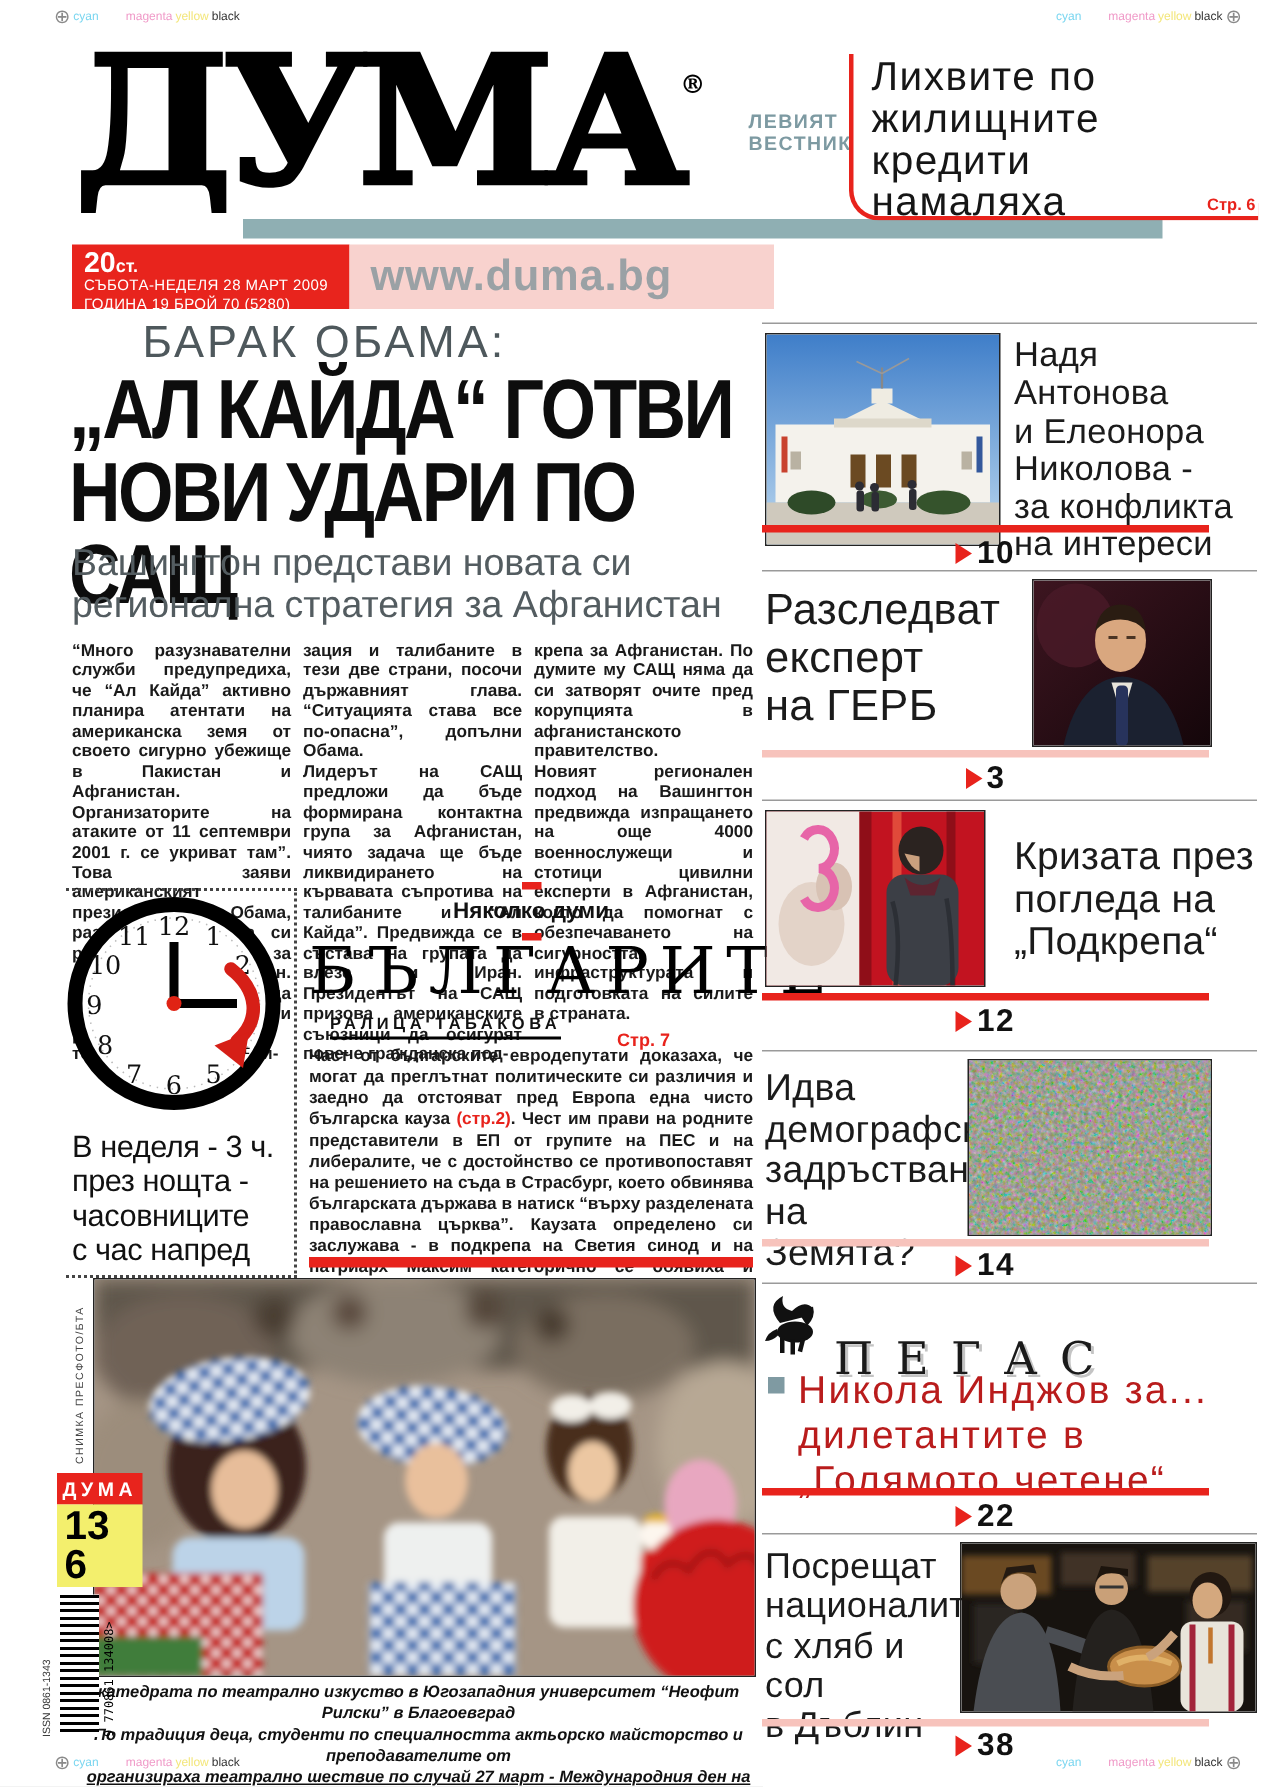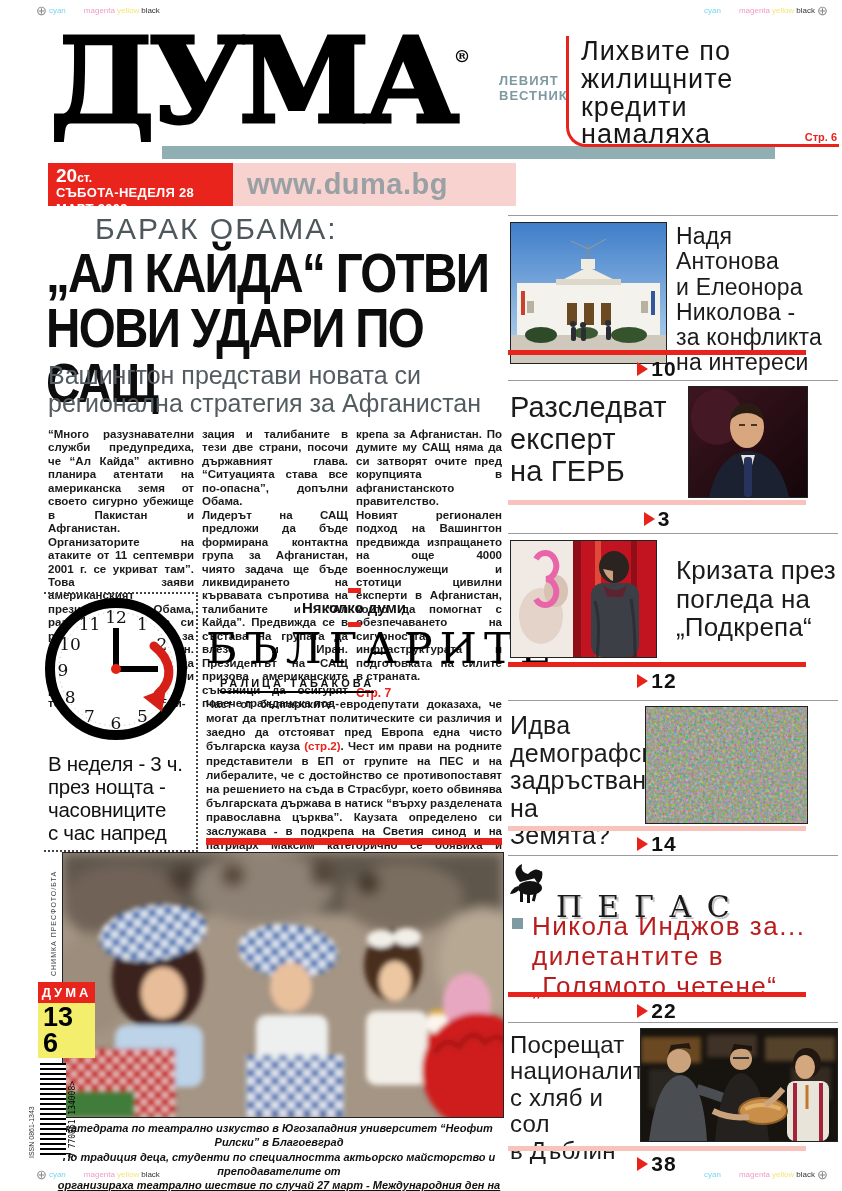--- a/index.html
+++ b/index.html
@@ -22,32 +22,32 @@
   .tealbar{background:#8fafb3;}
   .teaser{border-left:3px solid #e8231c;border-bottom:3px solid #e8231c;
           border-bottom-left-radius:20px;padding:2px 0 6px 12px;}
   .teaser-text{font-size:27px;line-height:1.03;color:#161616;letter-spacing:1px;}
   .teaser-ref{font-size:11px;font-weight:bold;color:#e8231c;}
 
   
   .dl-red{background:#e8241d;color:#fff;padding:3px 8px 2px 8px;}
   .dl-price{font-size:19px;font-weight:bold;line-height:1;}
   .dl-price small{font-size:12px;font-weight:bold;}
-  .dl-line{font-size:13px;font-weight:bold;line-height:1.25;letter-spacing:0.3px;}
+  .dl-line{font-size:10px;font-weight:normal;line-height:1.25;letter-spacing:0.3px;}
   .dl-pink{background:#f8d2ce;color:#9aa1a5;font-size:29px;font-weight:bold;
            line-height:42px;padding-left:14px;letter-spacing:0.5px;}
 
   
   .kicker{font-size:30px;color:#4e585c;letter-spacing:2px;}
   .lead-headline{font-size:56px;font-weight:bold;color:#0d0d0d;letter-spacing:-2px;
                  line-height:0.98;transform:scaleX(0.85);transform-origin:0 0;width:560px;}
   .subhead{font-size:25px;color:#535c60;line-height:1.1;}
   .bodycol{font-size:11.5px;font-weight:bold;line-height:1.17;text-align:justify;
            color:#1a1a1a;}
-  .pref{color:#e8231c;font-weight:bold;font-size:12px;text-align:left;margin-top:2px;}
+  .pref{color:#e8231c;font-weight:bold;font-size:12px;text-align:center;margin-top:2px;}
 
   
   .clockbox{border-top:2px dotted #444;border-right:2px dotted #444;border-bottom:2px dotted #444;}
   .clock-caption{font-size:20.5px;color:#111;line-height:1.13;letter-spacing:-0.3px;}
 
   
   .op-label{font-size:15px;font-weight:bold;color:#111;display:flex;align-items:center;gap:6px;flex-direction:column;}
   .op-dash{display:inline-block;width:13px;height:5px;background:#e8231c;}
   .op-title{font-family:"DejaVu Serif",serif;font-size:43px;color:#000;letter-spacing:7px;line-height:1;}
   .op-author{font-size:11px;font-weight:bold;letter-spacing:3px;color:#111;

